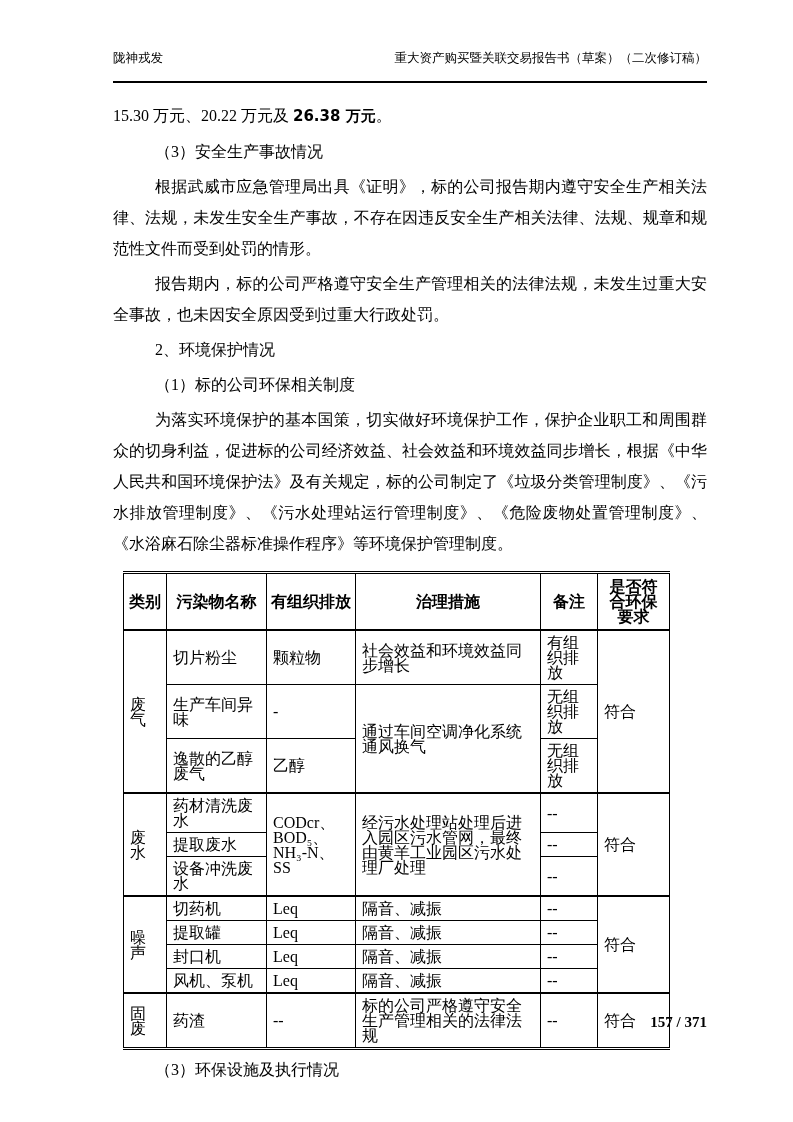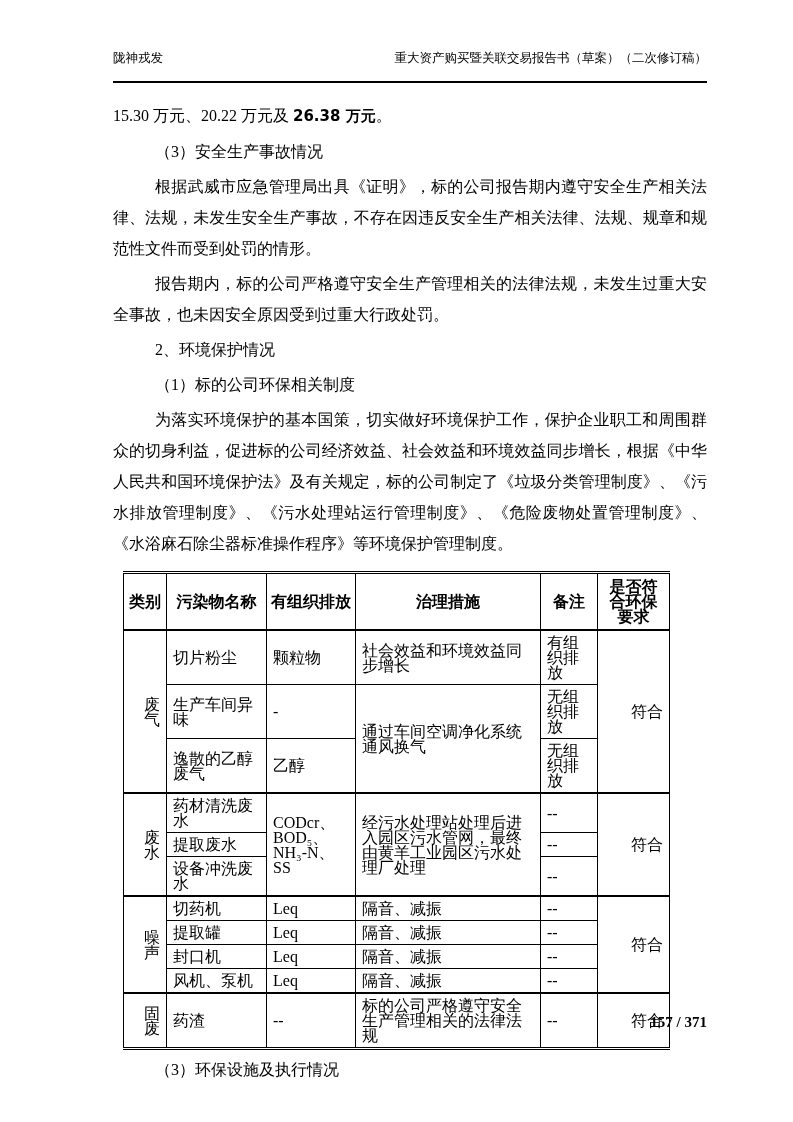--- a/index.html
+++ b/index.html
@@ -68,21 +68,21 @@
     vertical-align: middle;
   }
   .pollutant-table th {
     font-weight: 700;
     text-align: center;
     padding: 5px 4px;
     border-bottom: 2px solid #000;
   }
   .pollutant-table td.cat,
   .pollutant-table td.ok {
-    text-align: right;
+    text-align: left;
   }
   .pollutant-table tr.section-start td { border-top: 2px solid #000; }
   .h-after-table { margin-top: 10px; }
   
   .doc-footer {
     position: absolute;
     right: 86px;
     top: 1014px;
     font-size: 15px;
     font-weight: 700;

